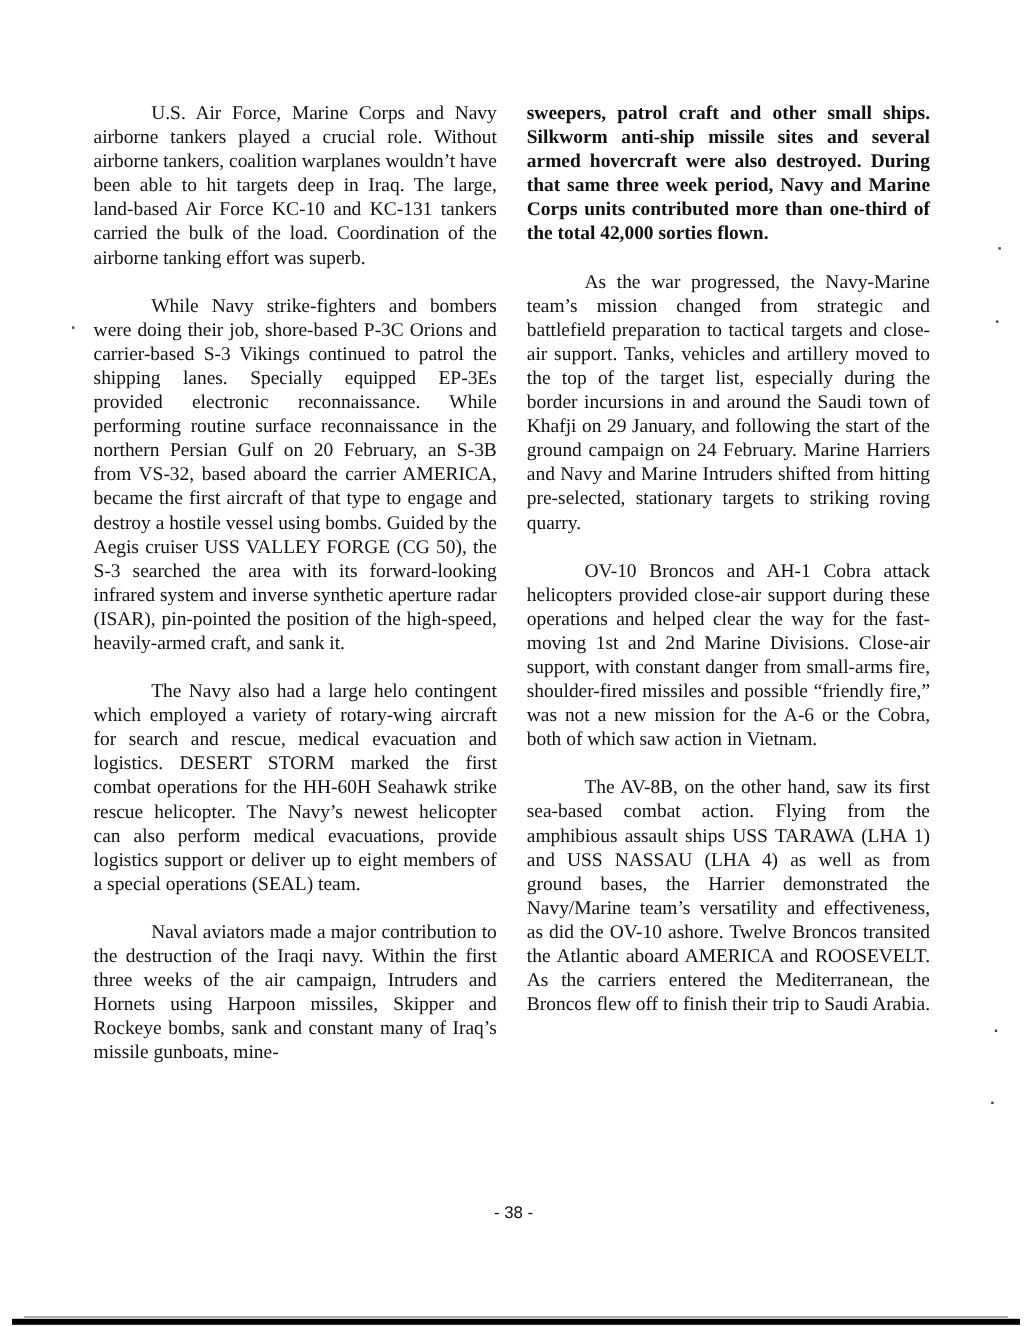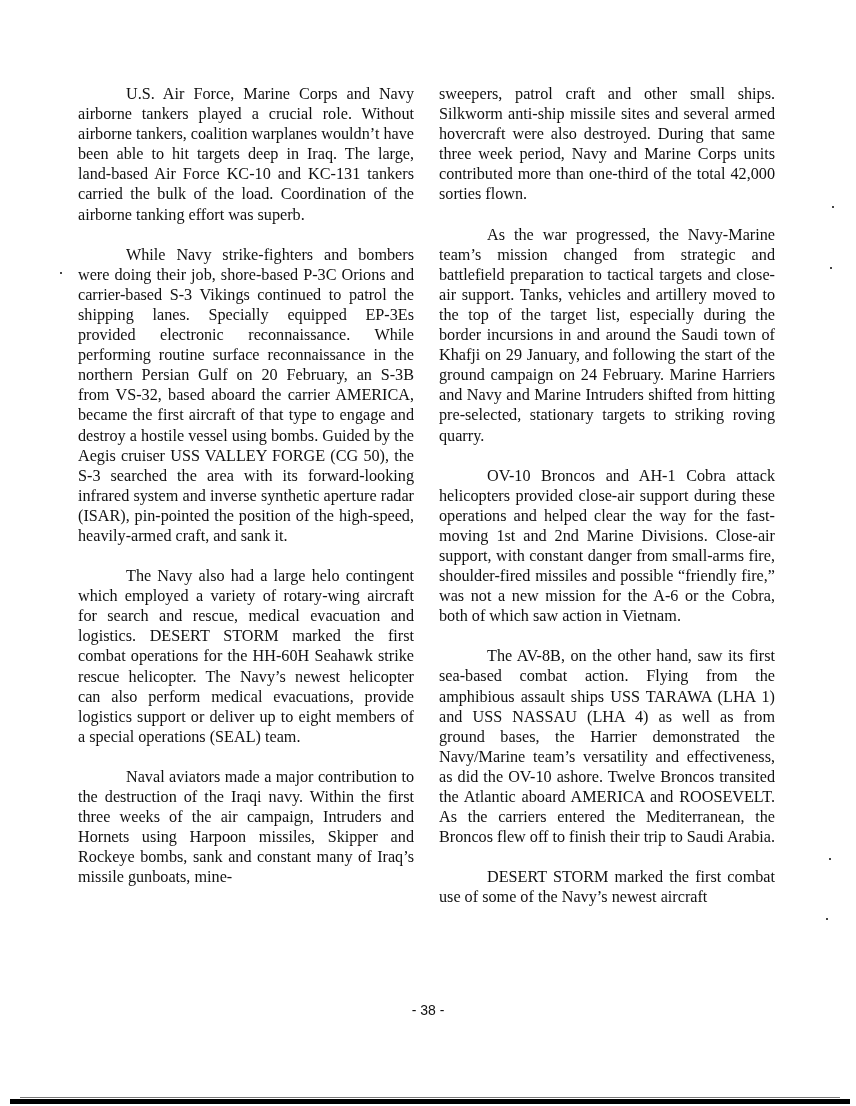--- a/index.html
+++ b/index.html
@@ -30,21 +30,21 @@
     .col-left { left: 78px; }
     .col-right { left: 439px; }
     .para {
       margin: 0 0 20px 0;
       font-size: 16.2px;
       line-height: 20.1px;
       text-align: justify;
       text-indent: 48px;
       hyphens: manual;
     }
-    .para.no-indent { text-indent: 0; }
+    .para.no-indent { text-indent: 0; font-weight: bold; }
     .page-number {
       position: absolute;
       top: 1002px;
       left: 0;
       width: 856px;
       text-align: center;
       font-family: "Liberation Sans", "DejaVu Sans", sans-serif;
       font-size: 14px;
       color: #111;
     }
@@ -81,21 +81,20 @@
     <p class="para">While Navy strike-fighters and bombers were doing their job, shore-based P-3C Orions and carrier-based S-3 Vikings continued to patrol the shipping lanes. Specially equipped EP-3Es provided electronic reconnaissance. While performing routine surface reconnaissance in the northern Persian Gulf on 20 February, an S-3B from VS-32, based aboard the carrier AMERICA, became the first aircraft of that type to engage and destroy a hostile vessel using bombs. Guided by the Aegis cruiser USS VALLEY FORGE (CG 50), the S-3 searched the area with its forward-looking infrared system and inverse synthetic aperture radar (ISAR), pin-pointed the position of the high-speed, heavily-armed craft, and sank it.</p>
     <p class="para">The Navy also had a large helo contingent which employed a variety of rotary-wing aircraft for search and rescue, medical evacuation and logistics. DESERT STORM marked the first combat operations for the HH-60H Seahawk strike rescue helicopter. The Navy’s newest helicopter can also perform medical evacuations, provide logistics support or deliver up to eight members of a special operations (SEAL) team.</p>
     <p class="para">Naval aviators made a major contribution to the destruction of the Iraqi navy. Within the first three weeks of the air campaign, Intruders and Hornets using Harpoon missiles, Skipper and Rockeye bombs, sank and constant many of Iraq’s missile gunboats, mine-</p>
   </div>
 
   <div class="column col-right">
     <p class="para no-indent">sweepers, patrol craft and other small ships. Silkworm anti-ship missile sites and several armed hovercraft were also destroyed. During that same three week period, Navy and Marine Corps units contributed more than one-third of the total 42,000 sorties flown.</p>
     <p class="para">As the war progressed, the Navy-Marine team’s mission changed from strategic and battlefield preparation to tactical targets and close-air support. Tanks, vehicles and artillery moved to the top of the target list, especially during the border incursions in and around the Saudi town of Khafji on 29 January, and following the start of the ground campaign on 24 February. Marine Harriers and Navy and Marine Intruders shifted from hitting pre-selected, stationary targets to striking roving quarry.</p>
     <p class="para">OV-10 Broncos and AH-1 Cobra attack helicopters provided close-air support during these operations and helped clear the way for the fast-moving 1st and 2nd Marine Divisions. Close-air support, with constant danger from small-arms fire, shoulder-fired missiles and possible “friendly fire,” was not a new mission for the A-6 or the Cobra, both of which saw action in Vietnam.</p>
     <p class="para">The AV-8B, on the other hand, saw its first sea-based combat action. Flying from the amphibious assault ships USS TARAWA (LHA 1) and USS NASSAU (LHA 4) as well as from ground bases, the Harrier demonstrated the Navy/Marine team’s versatility and effectiveness, as did the OV-10 ashore. Twelve Broncos transited the Atlantic aboard AMERICA and ROOSEVELT. As the carriers entered the Mediterranean, the Broncos flew off to finish their trip to Saudi Arabia.</p>
-    <p class="para">DESERT STORM marked the first combat use of some of the Navy’s newest aircraft</p>
   </div>
 
   <div class="page-number">- 38 -</div>
 
   <div class="bottom-rule-thin"></div>
   <div class="bottom-rule"></div>
 
   <div class="speck" style="left:832px;top:206px;"></div>
   <div class="speck" style="left:830px;top:267px;"></div>
   <div class="speck" style="left:829px;top:858px;"></div>

